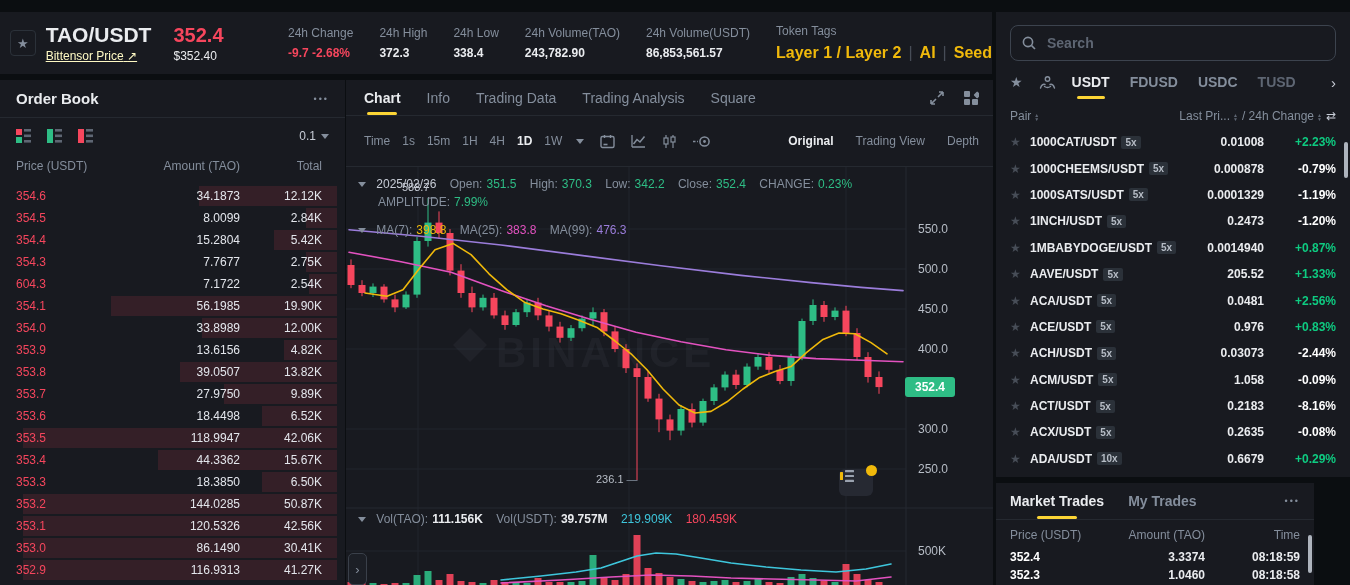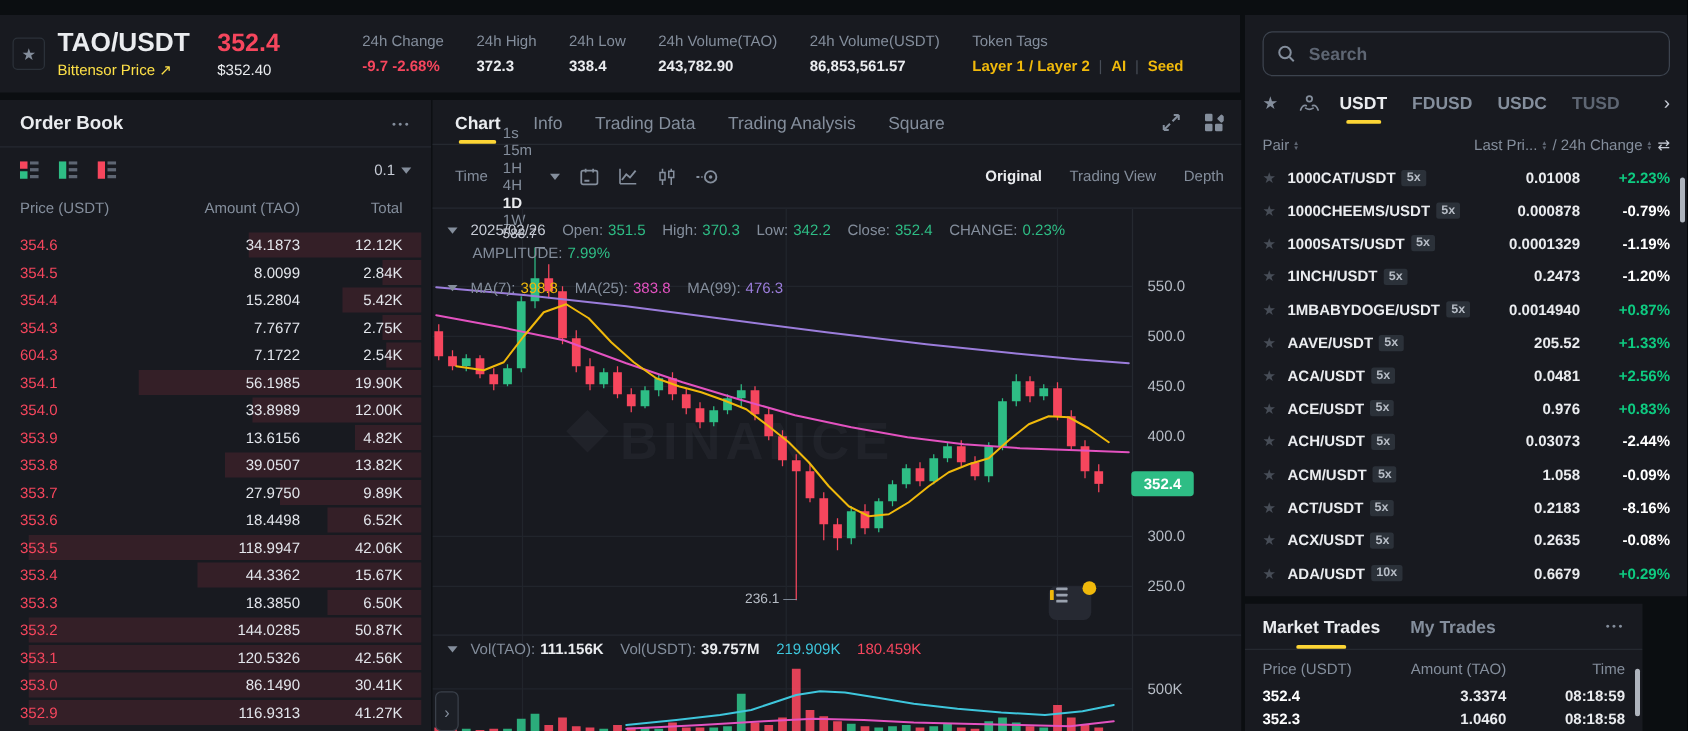--- a/index.html
+++ b/index.html
@@ -4,30 +4,30 @@
 <style>
   html,body{margin:0;padding:0;background:#000;}
   .page{position:relative;width:1350px;height:585px;background:#0b0e11;overflow:hidden;
         font-family:"Liberation Sans",sans-serif;color:#eaecef;-webkit-font-smoothing:antialiased;}
   .panel{position:absolute;background:#181a20;}
   
   .ticker{left:0;top:12px;width:992px;height:62px;display:flex;align-items:center;}
   .fav-btn{width:24px;height:24px;margin:0 10px 0 10px;border:1px solid #2b3139;border-radius:4px;
            display:flex;align-items:center;justify-content:center;color:#848e9c;font-size:13px;cursor:pointer;}
   .pair-title{font-size:21px;font-weight:bold;color:#eaecef;line-height:24px;}
-  .pair-sub{font-size:12px;color:#fde047;margin-top:2px;}
+  .pair-sub{font-size:12px;color:#fef9c3;margin-top:2px;text-decoration:underline;}
   .price-block{margin-left:22px;width:104px;}
   .last-price{font-size:20px;font-weight:bold;color:#f6465d;line-height:22px;}
   .usd-price{font-size:12px;color:#eaecef;margin-top:3px;}
   .stats{display:flex;align-items:flex-start;margin-left:12px;}
   .stat{margin-right:26px;}
   .stat-label{font-size:12px;color:#848e9c;margin-bottom:6px;white-space:nowrap;}
   .stat-value{font-size:12px;font-weight:bold;color:#eaecef;white-space:nowrap;}
   .stat-value.down{color:#f6465d;}
-  .tag-row{font-size:12px;font-weight:bold;color:#f0b90b;margin-top:6px;white-space:nowrap;text-align:right;}
+  .tag-row{font-size:16px;font-weight:bold;color:#f0b90b;margin-top:6px;white-space:nowrap;text-align:right;}
   .tag-sep{color:#474d57;font-weight:normal;margin:0 7px;}
   .tag{cursor:pointer;}
   
   .orderbook{left:0;top:80px;width:345px;height:505px;}
   .ob-head{height:37px;display:flex;align-items:center;justify-content:space-between;
            padding:0 16px;border-bottom:1px solid #252930;}
   .ob-title{font-size:15px;font-weight:bold;}
   .dots{color:#848e9c;font-size:9px;letter-spacing:2px;cursor:pointer;}
   .ob-controls{height:36px;display:flex;align-items:center;padding:0 16px;}
   .ob-ico{margin-right:16px;cursor:pointer;display:block;}
@@ -335,21 +335,21 @@
       </svg>
       <svg width="16" height="16" viewBox="0 0 16 16">
         <rect x="1" y="1" width="6" height="6" rx="1" fill="#848e9c"></rect>
         <rect x="1" y="9" width="6" height="6" rx="1" fill="#848e9c"></rect>
         <rect x="9" y="9" width="6" height="6" rx="1" fill="#848e9c"></rect>
         <rect x="11.6" y="0.5" width="5.2" height="5.2" rx="1" transform="rotate(45 12 4)" fill="#848e9c"></rect>
       </svg>
     </div>
     <div class="chart-toolbar">
       <span class="tb-time">Time</span>
-      <span id="intervals" style="display:flex;flex-direction:column;">
+      <span id="intervals" style="display:flex;">
           <span class="intv">1s</span>
           <span class="intv">15m</span>
           <span class="intv">1H</span>
           <span class="intv">4H</span>
           <span class="intv active">1D</span>
           <span class="intv">1W</span>
         </span>
       <span class="tri-down" style="margin:0 16px 0 2px;"></span>
       <span class="tb-ico">
         <svg width="15" height="15" viewBox="0 0 15 15">

